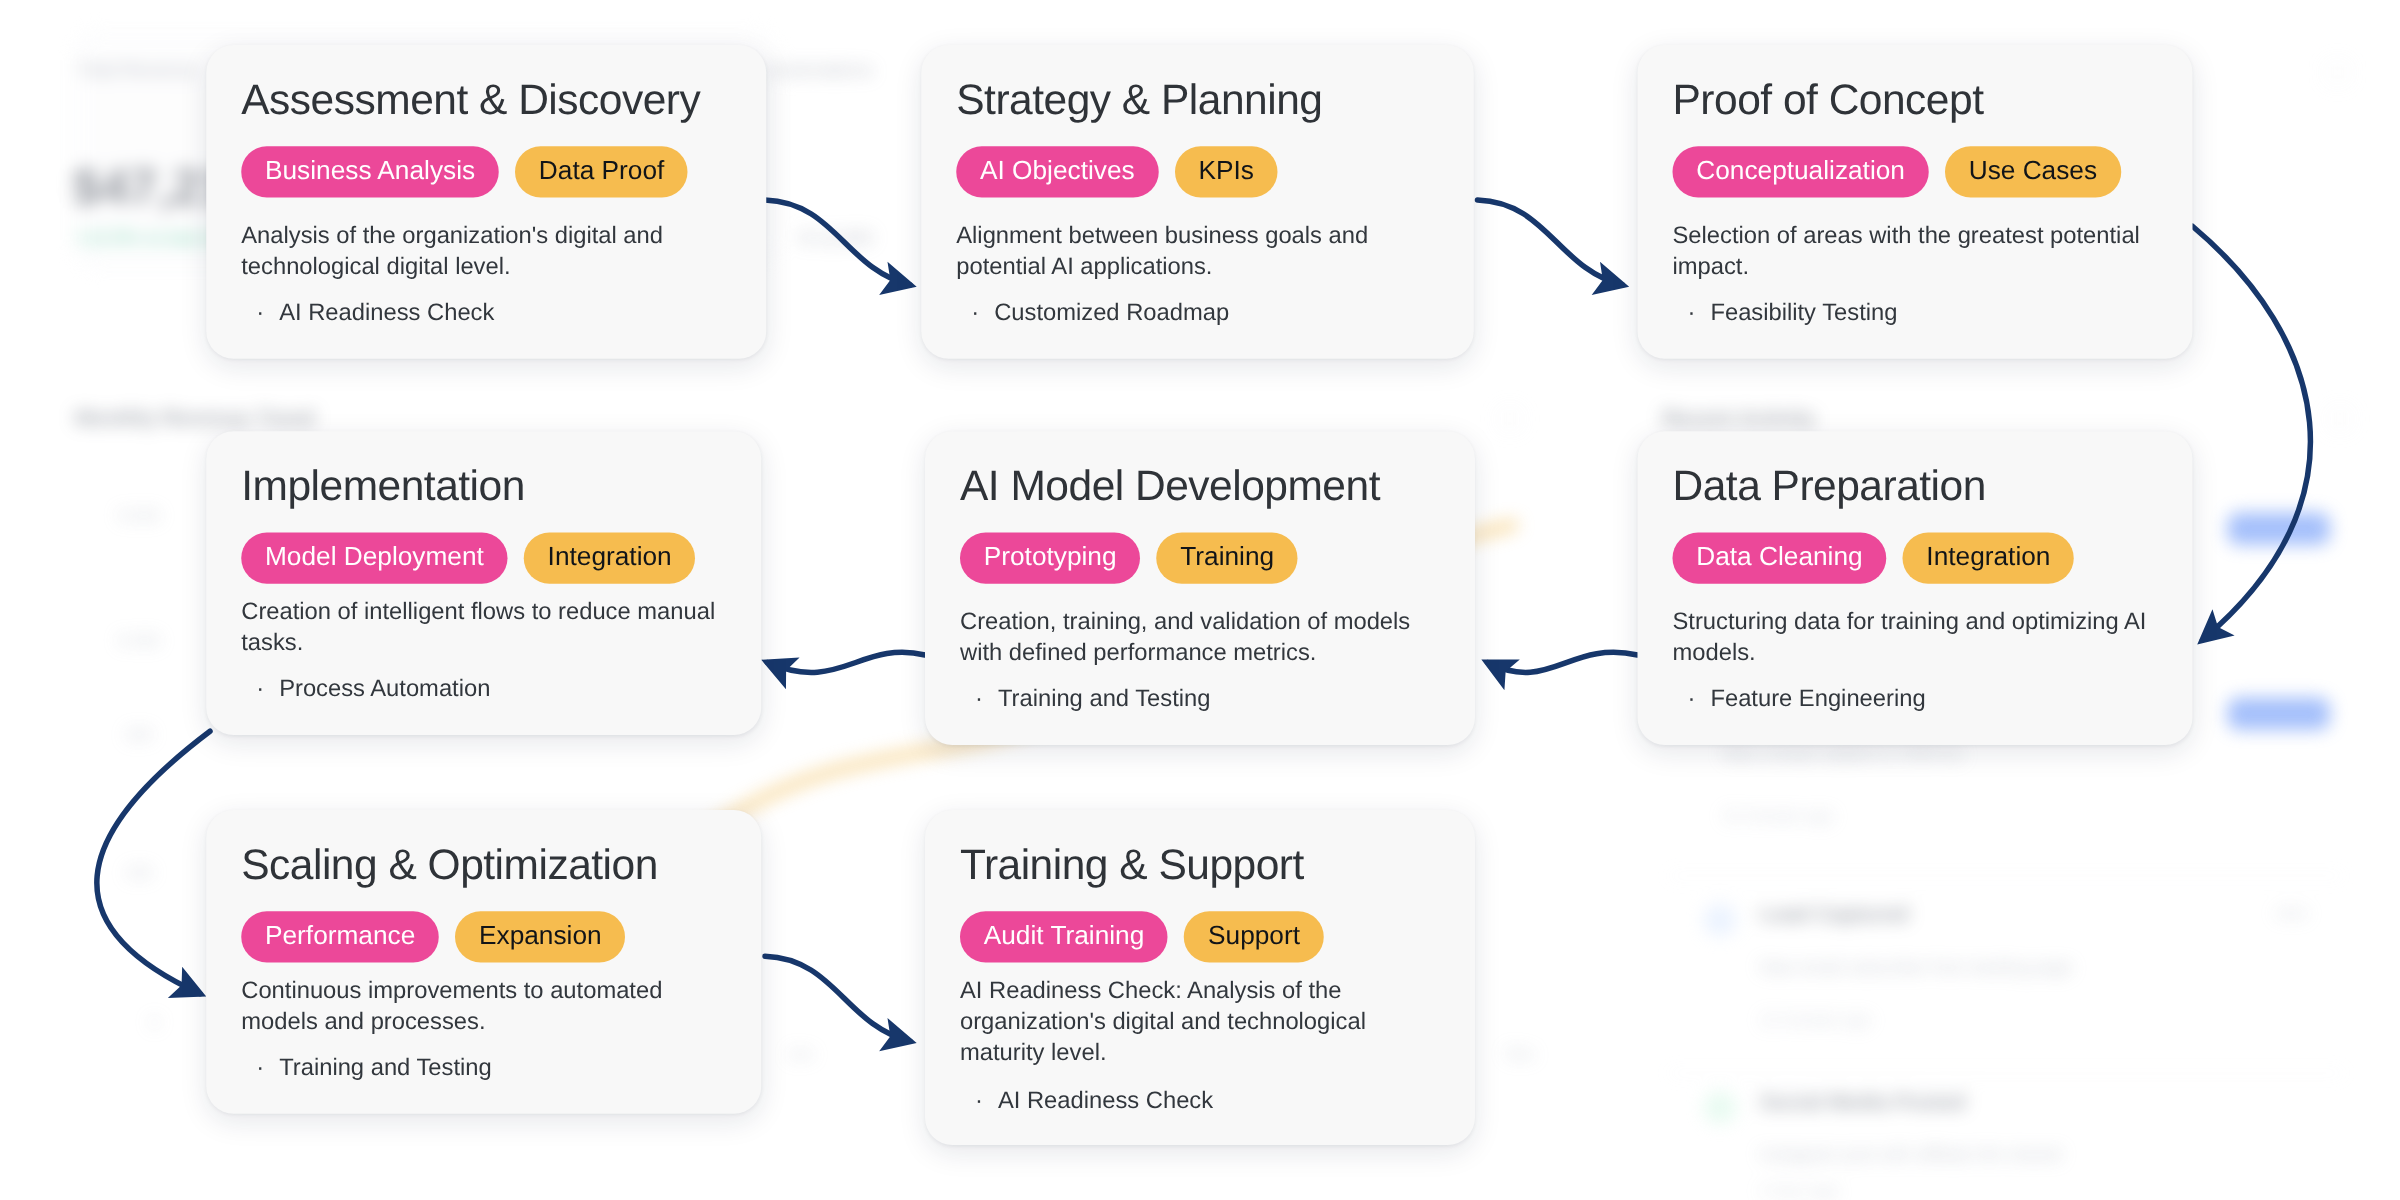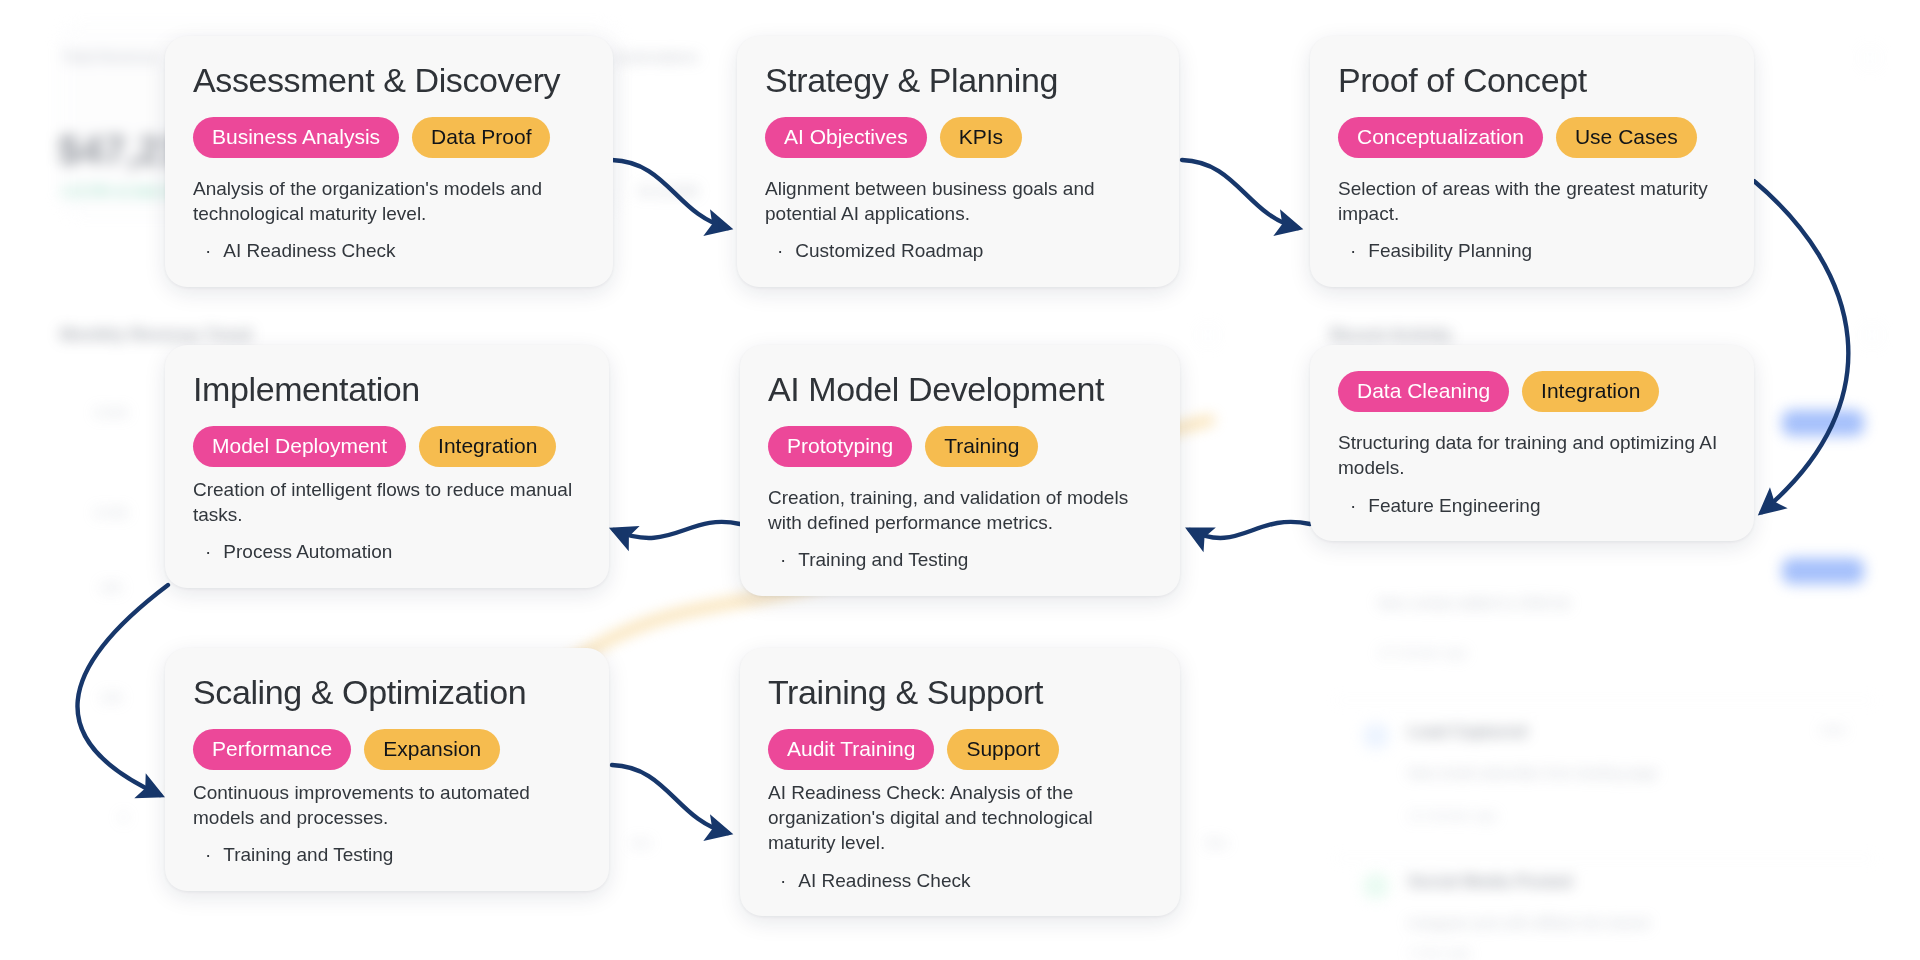--- a/index.html
+++ b/index.html
@@ -188,21 +188,21 @@
 
     <path d="M612 765 C 668 767, 676 820, 728 833" fill="none" stroke="#17376b" stroke-width="4.4" stroke-linecap="round" marker-end="url(#ah)"></path>
   </svg>
 
   <div class="card" id="card-0" style="left:165px; top:36px; width:448px;">
     <div class="card-title">Assessment &amp; Discovery</div>
     <div class="pill-row">
       <span class="pill pill-primary">Business Analysis</span>
       <span class="pill pill-accent">Data Proof</span>
     </div>
-    <div class="card-desc">Analysis of the organization's models and technological maturity level.</div>
+    <div class="card-desc">Analysis of the organization's digital and technological digital level.</div>
     <ul class="bullets">
       <li class="bullet">
         <span class="bullet-dot">·</span>
         <span>AI Readiness Check</span>
       </li>
     </ul>
   </div>
 
   <div class="card" id="card-1" style="left:737px; top:36px; width:442px;">
     <div class="card-title">Strategy &amp; Planning</div>
@@ -218,30 +218,31 @@
       </li>
     </ul>
   </div>
 
   <div class="card" id="card-2" style="left:1310px; top:36px; width:444px;">
     <div class="card-title">Proof of Concept</div>
     <div class="pill-row">
       <span class="pill pill-primary">Conceptualization</span>
       <span class="pill pill-accent">Use Cases</span>
     </div>
-    <div class="card-desc">Selection of areas with the greatest maturity impact.</div>
-    <ul class="bullets">
-      <li class="bullet">
-        <span class="bullet-dot">·</span>
-        <span>Feasibility Planning</span>
+    <div class="card-desc">Selection of areas with the greatest potential impact.</div>
+    <ul class="bullets">
+      <li class="bullet">
+        <span class="bullet-dot">·</span>
+        <span>Feasibility Testing</span>
       </li>
     </ul>
   </div>
 
   <div class="card" id="card-3" style="left:1310px; top:345px; width:444px;">
+    <div class="card-title">Data Preparation</div>
     <div class="pill-row">
       <span class="pill pill-primary">Data Cleaning</span>
       <span class="pill pill-accent">Integration</span>
     </div>
     <div class="card-desc">Structuring data for training and optimizing AI models.</div>
     <ul class="bullets">
       <li class="bullet">
         <span class="bullet-dot">·</span>
         <span>Feature Engineering</span>
       </li>

